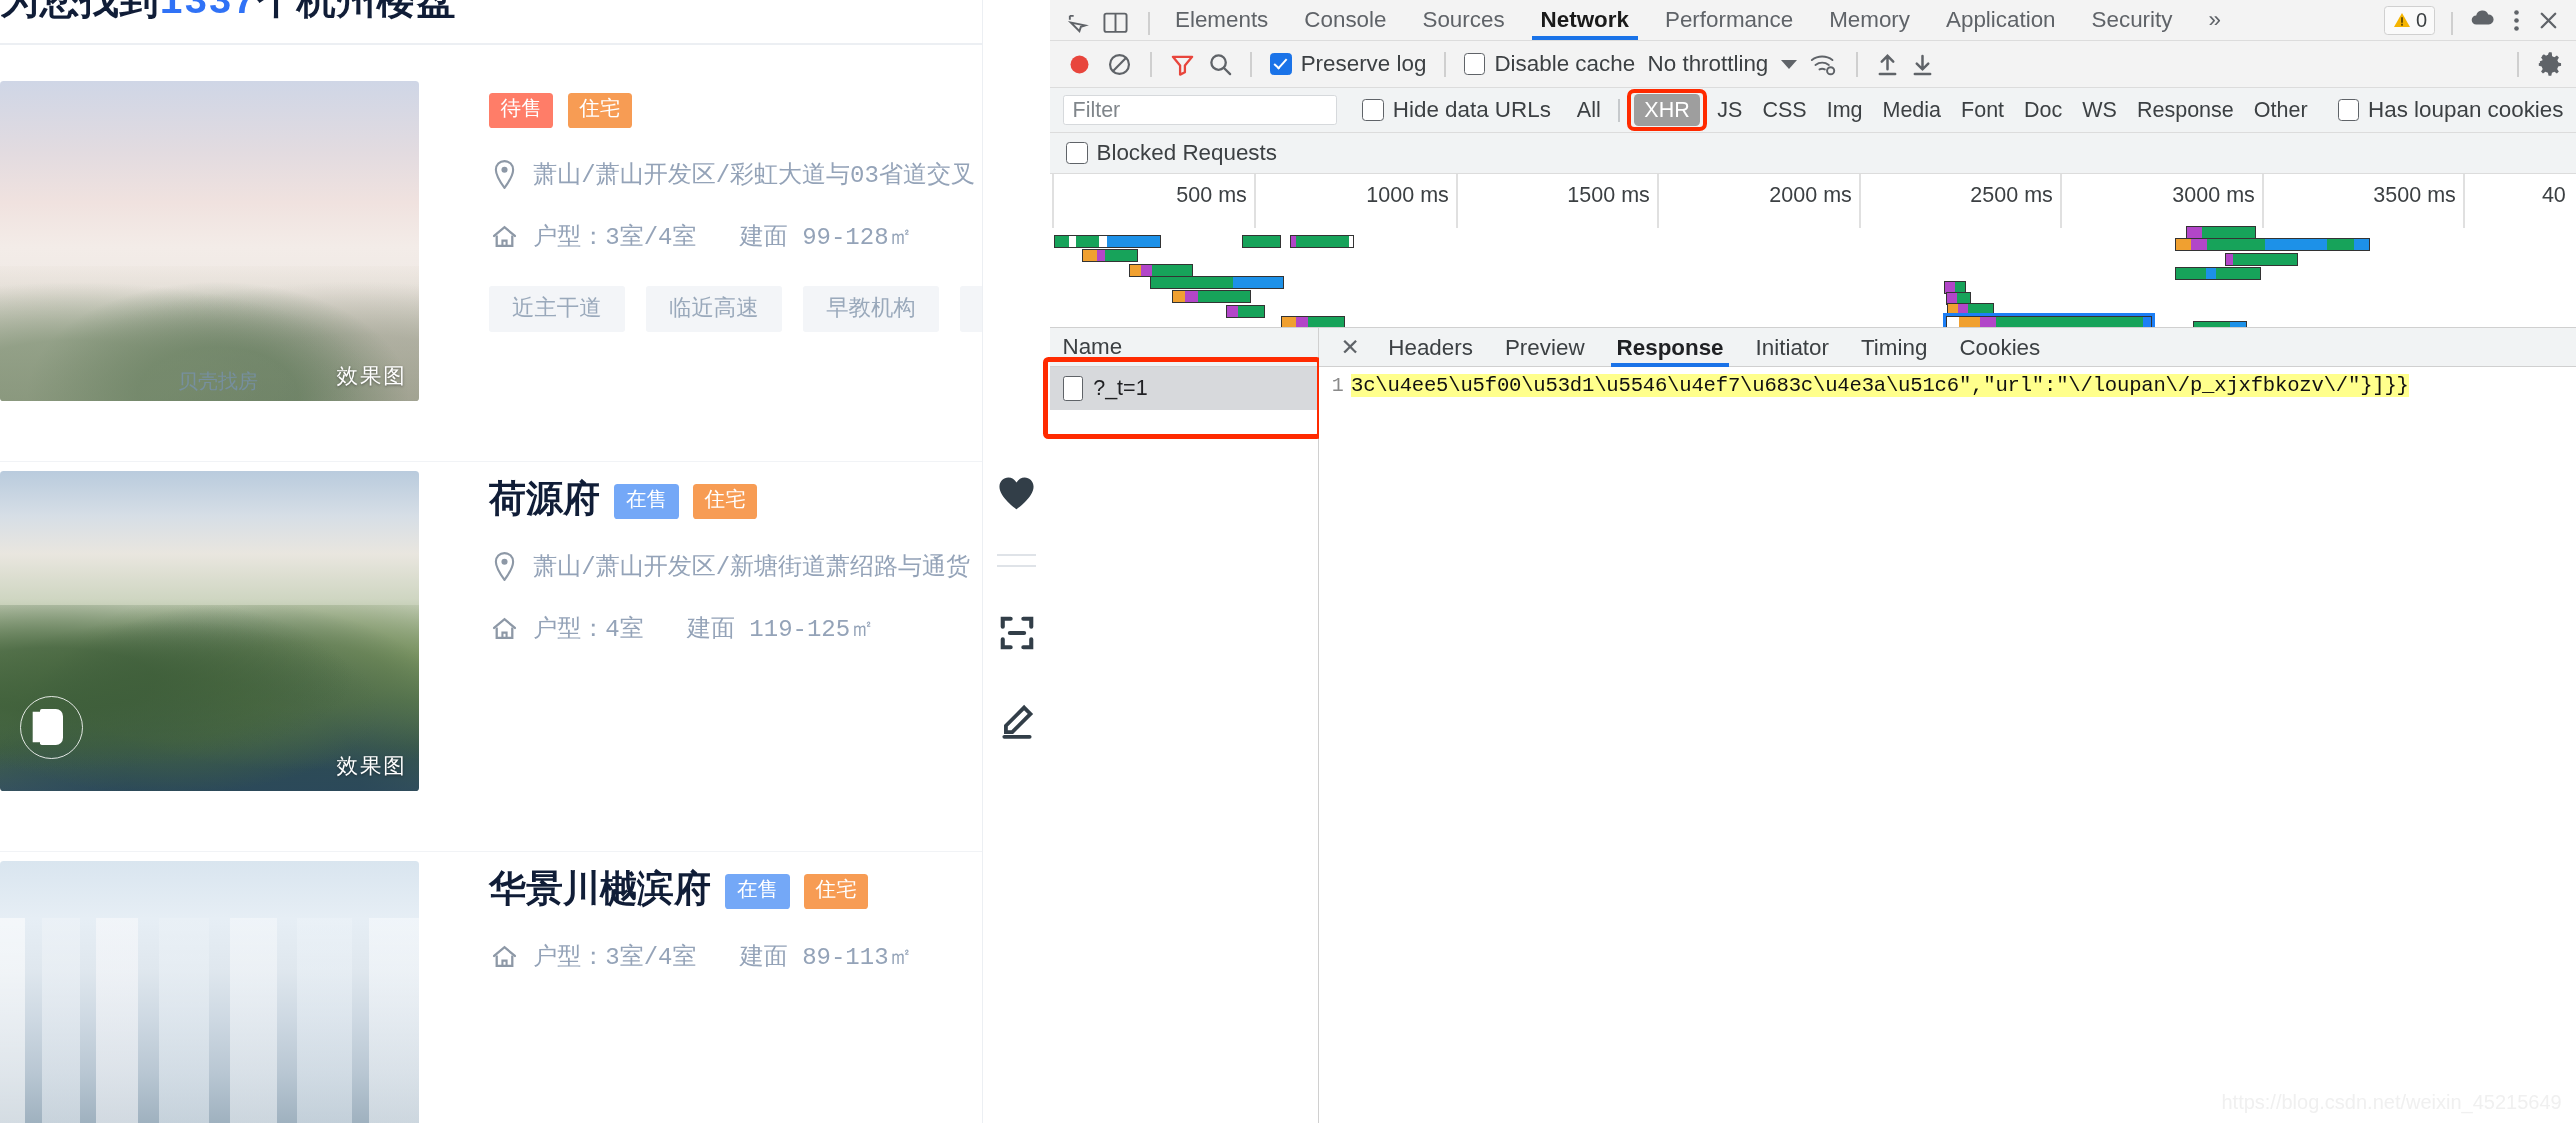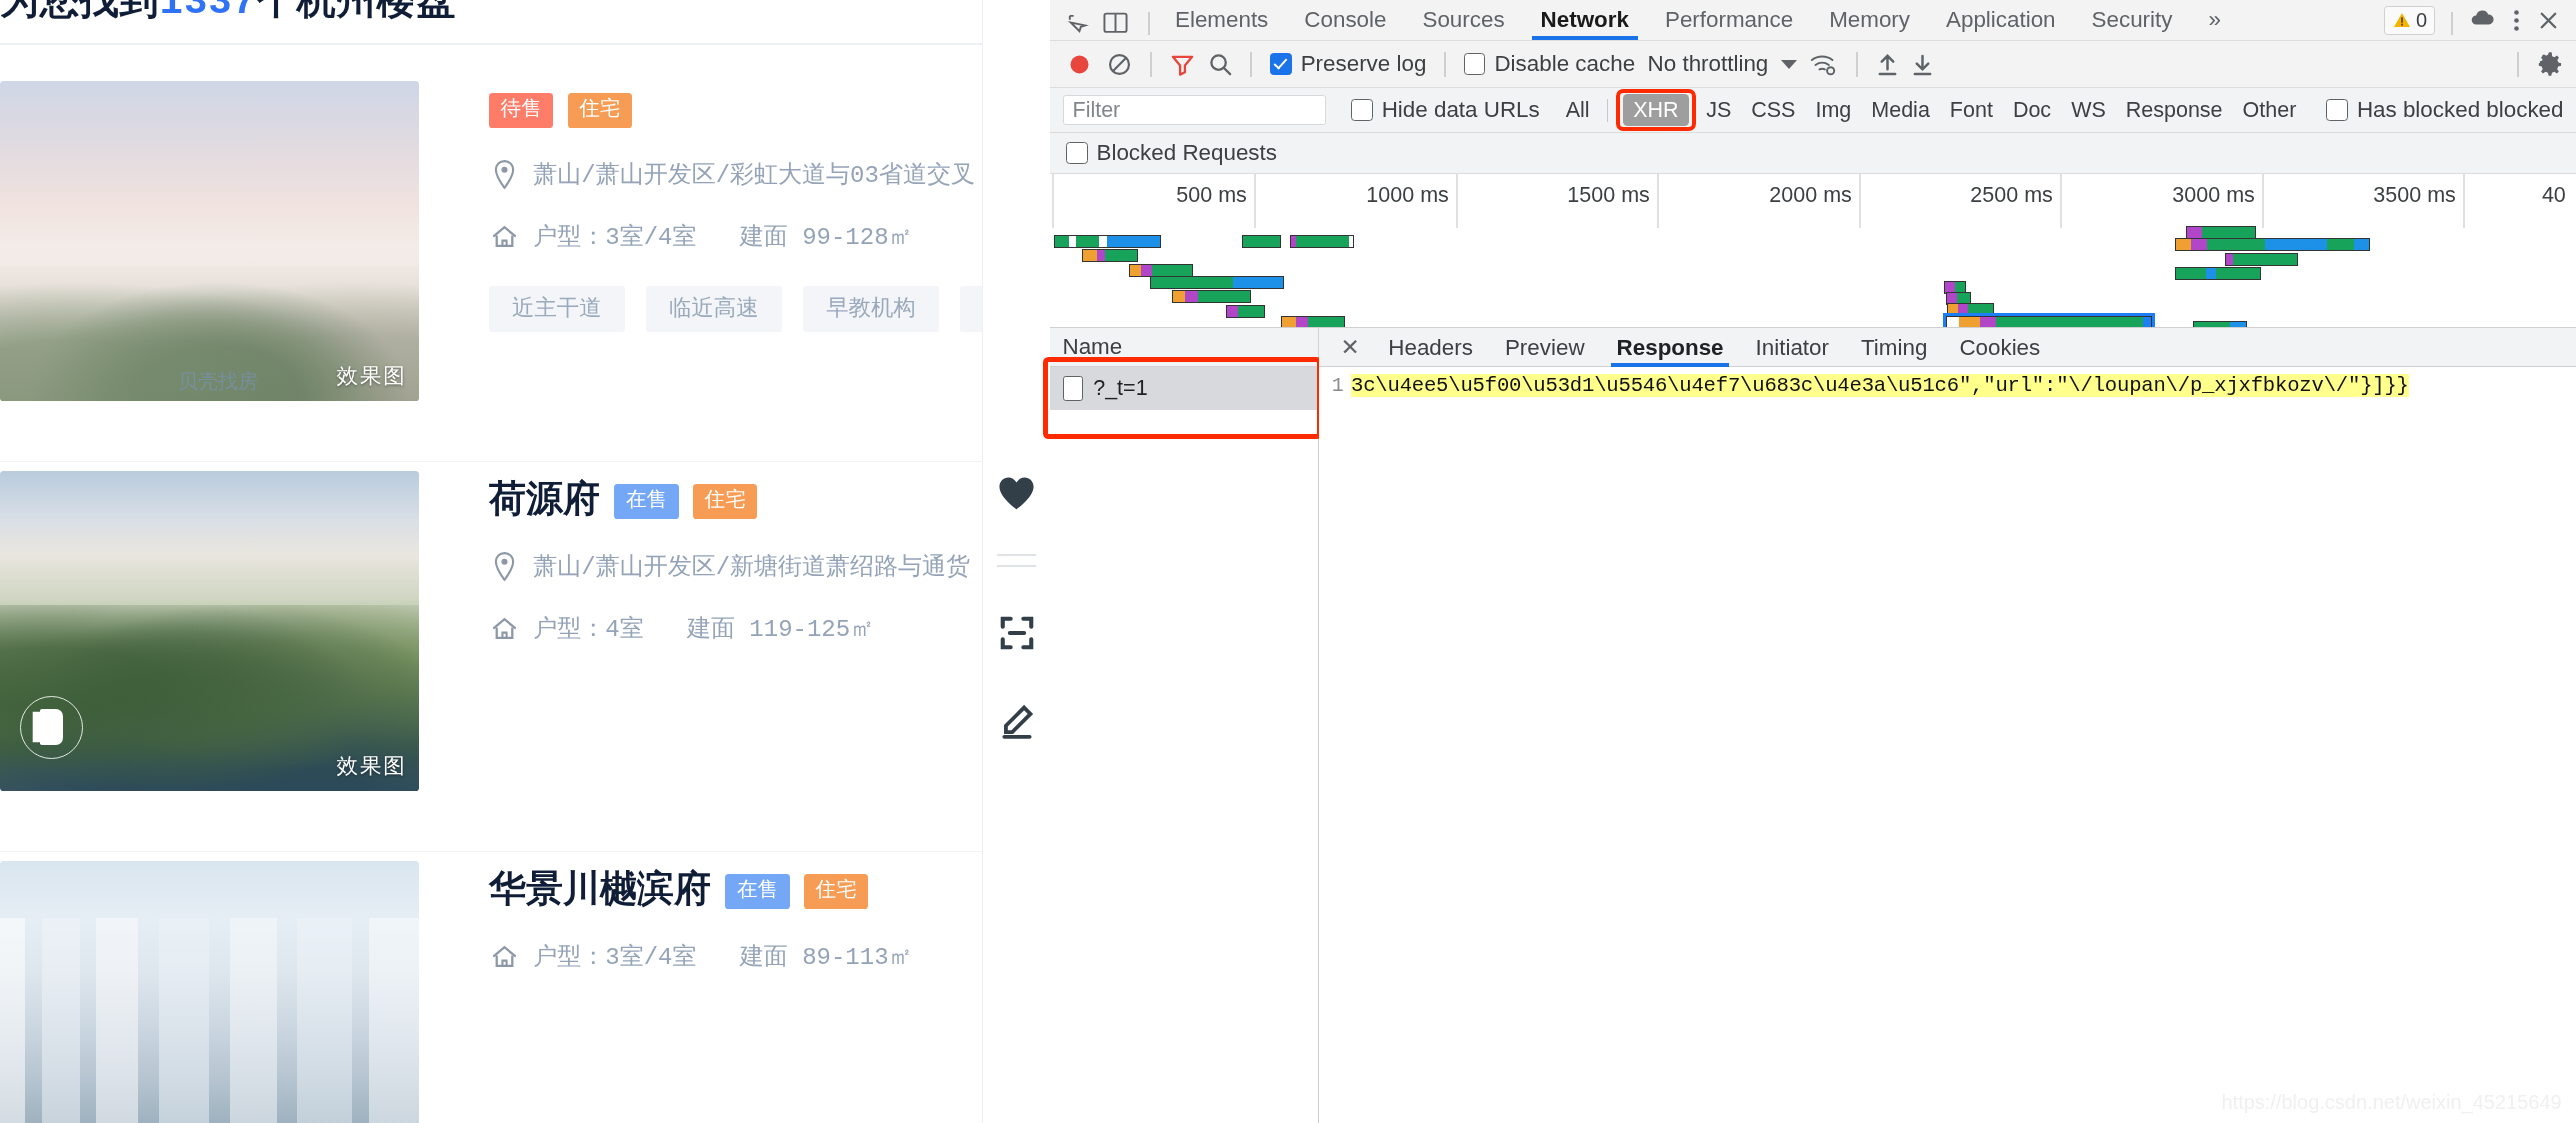--- a/index.html
+++ b/index.html
@@ -536,21 +536,21 @@
       <span class="ftype">CSS</span>
       <span class="ftype">Img</span>
       <span class="ftype">Media</span>
       <span class="ftype">Font</span>
       <span class="ftype">Doc</span>
       <span class="ftype">WS</span>
       <span class="ftype">Response</span>
       <span class="ftype">Other</span>
       <label class="tb-item" style="margin-left:20px">
         <span class="cbx"></span>
-        <span class="tb-lbl">Has blocked blocked</span>
+        <span class="tb-lbl">Has loupan cookies</span>
       </label>
     </div>
 
     <div class="dt-blocked">
       <label class="tb-item">
         <span class="cbx"></span>
         <span class="tb-lbl">Blocked Requests</span>
       </label>
     </div>
 

